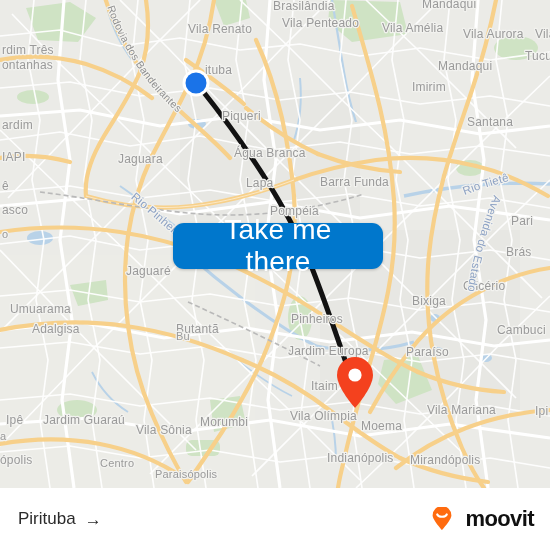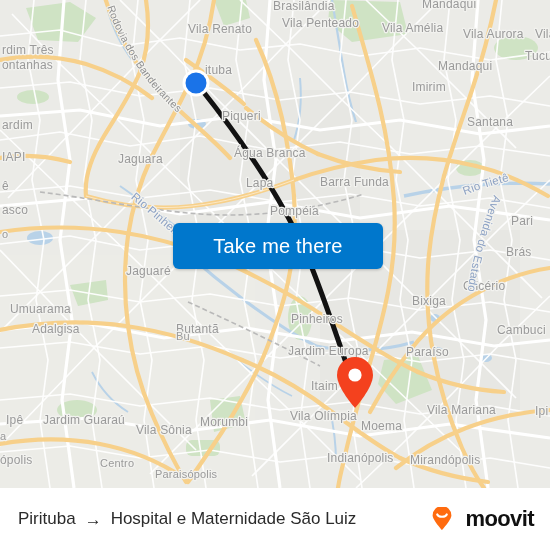--- a/index.html
+++ b/index.html
@@ -79,24 +79,24 @@
 
   
   #take-me-there {
     position: absolute;
     left: 173px;
     top: 223px;
     width: 210px;
     height: 46px;
     background: #0077cc;
     border: none;
-    border-radius: 6px;
+    border-radius: 11px;
     color: #ffffff;
     font-family: "Liberation Sans", sans-serif;
-    font-size: 20px;
+    font-size: 28px;
     letter-spacing: 0.2px;
     cursor: pointer;
     box-shadow: 0 1px 3px rgba(0,0,0,0.22);
     display: flex;
     align-items: center;
     justify-content: center;
     padding: 16px;
   }
 
   
@@ -380,21 +380,20 @@
       <span class="attr-text">© OpenStreetMap contributors | © OpenMapTiles</span>
     </div>
 
     <button id="take-me-there">Take me there</button>
   </div>
 
   <div id="footer">
     <div id="route-summary">
       <span class="endpoint">Pirituba</span>
       <span id="route-arrow-icon">→</span>
-      <span class="endpoint">Hospital e Maternidade São Luiz</span>
     </div>
     <div id="moovit-logo">
       <svg width="22" height="24" viewBox="0 0 22 24">
         <path d="M11 23 C11 23 1.6 12.6 1.6 8.4 A9.4 9.4 0 1 1 20.4 8.4 C20.4 12.6 11 23 11 23 Z" fill="#ff6b0f"></path>
         <path d="M6.2 7.4 C7.2 10.6 14.8 10.6 15.8 7.4" fill="none" stroke="#ffffff" stroke-width="2.1" stroke-linecap="round"></path>
       </svg>
       <span id="moovit-wordmark">moovit</span>
     </div>
   </div>
 

